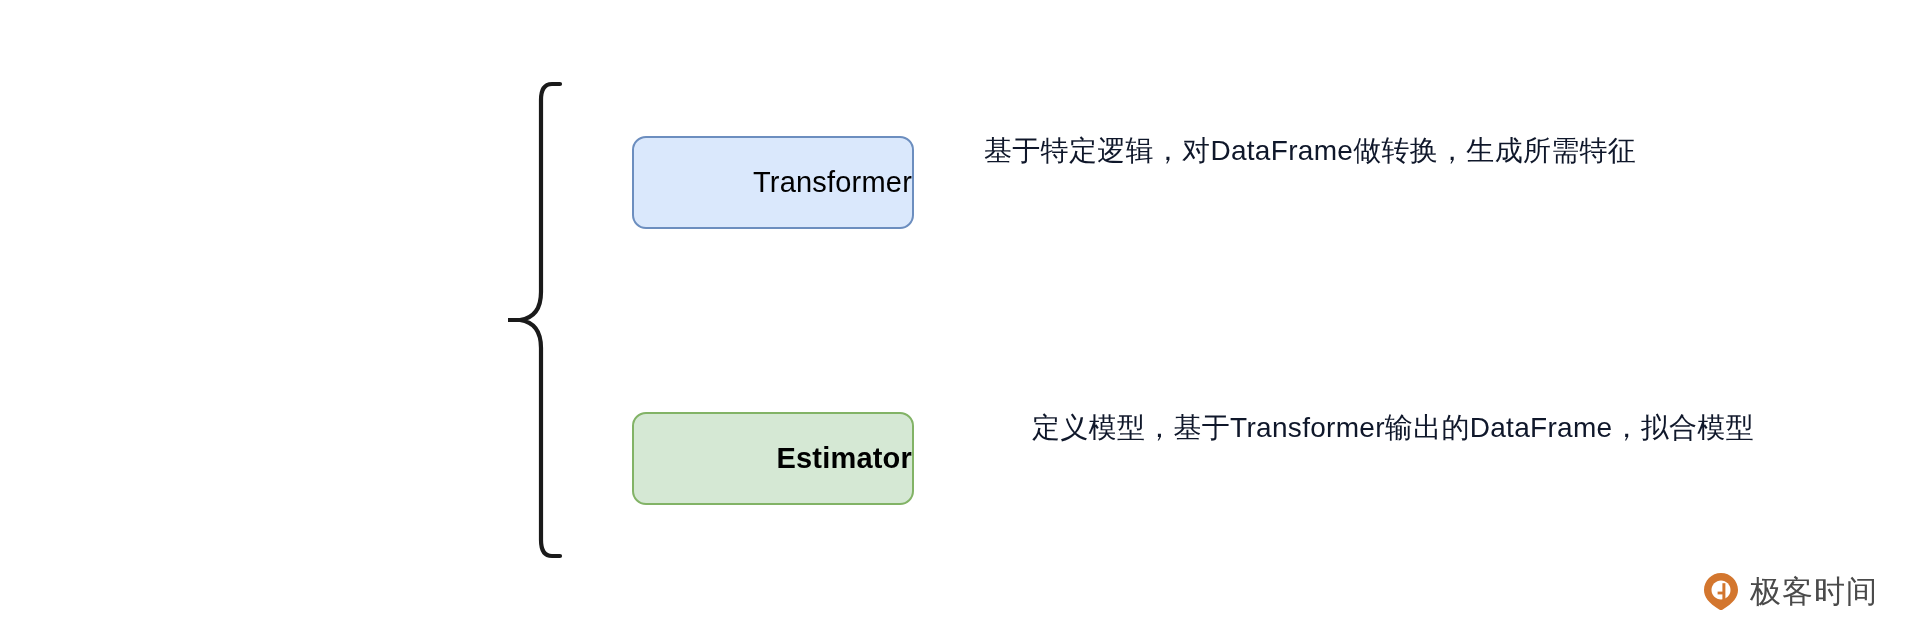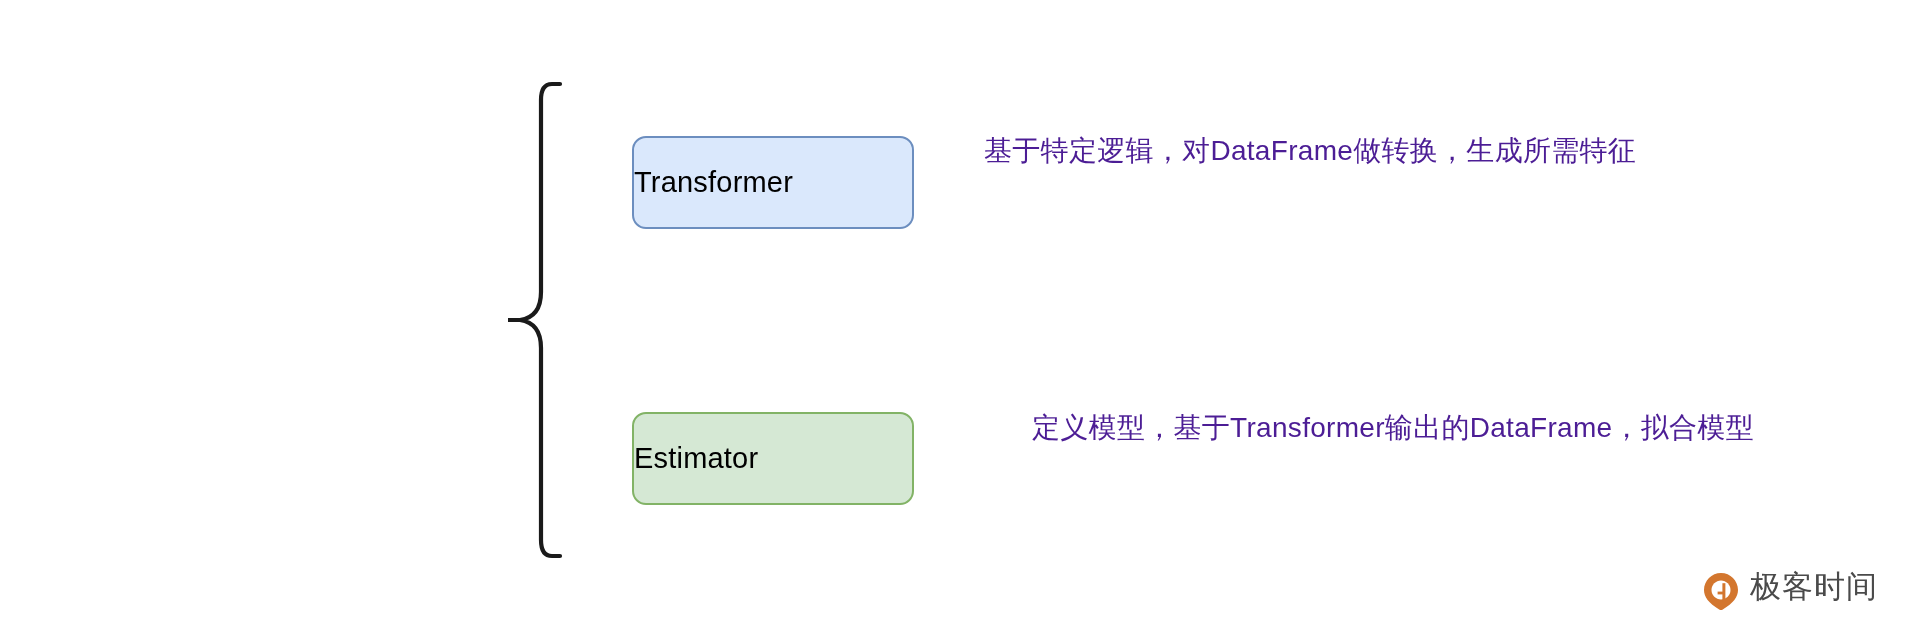--- a/index.html
+++ b/index.html
@@ -17,21 +17,21 @@
     background: #ffffff;
     overflow: hidden;
   }
 
   
   .node {
     position: absolute;
     box-sizing: border-box;
     display: flex;
     align-items: center;
-    justify-content: flex-start;
+    justify-content: flex-end;
     border-radius: 14px;
     border-width: 2px;
     border-style: solid;
     font-size: 29px;
     color: #000000;
     letter-spacing: 0.2px;
     line-height: 1;
   }
 
   .node-pipeline {
@@ -52,52 +52,53 @@
     border-color: #6c8ebf;
   }
 
   .node-estimator {
     left: 632px;
     top: 412px;
     width: 282px;
     height: 93px;
     background: #d5e8d4;
     border-color: #82b366;
+    font-weight: bold;
   }
 
   
   .brace {
     position: absolute;
     left: 508px;
     top: 80px;
     width: 70px;
     height: 480px;
     pointer-events: none;
   }
   .brace svg { display: block; width: 100%; height: 100%; }
 
   
   .desc {
     position: absolute;
     font-size: 28px;
-    color: #4c1d95;
+    color: #0f172a;
     white-space: nowrap;
     line-height: 1.2;
     letter-spacing: 0.3px;
   }
   .desc-transformer { left: 984px; top: 134px; }
   .desc-estimator   { left: 984px; top: 411px; margin-left: 48px; }
 
   
   .logo {
     position: absolute;
     right: 42px;
     bottom: 28px;
     display: flex;
-    align-items: flex-start;
+    align-items: center;
     gap: 9px;
   }
   .logo-mark {
     width: 40px;
     height: 40px;
     flex: 0 0 40px;
   }
   .logo-mark svg { display: block; width: 100%; height: 100%; }
   .logo-text {
     font-size: 31px;

